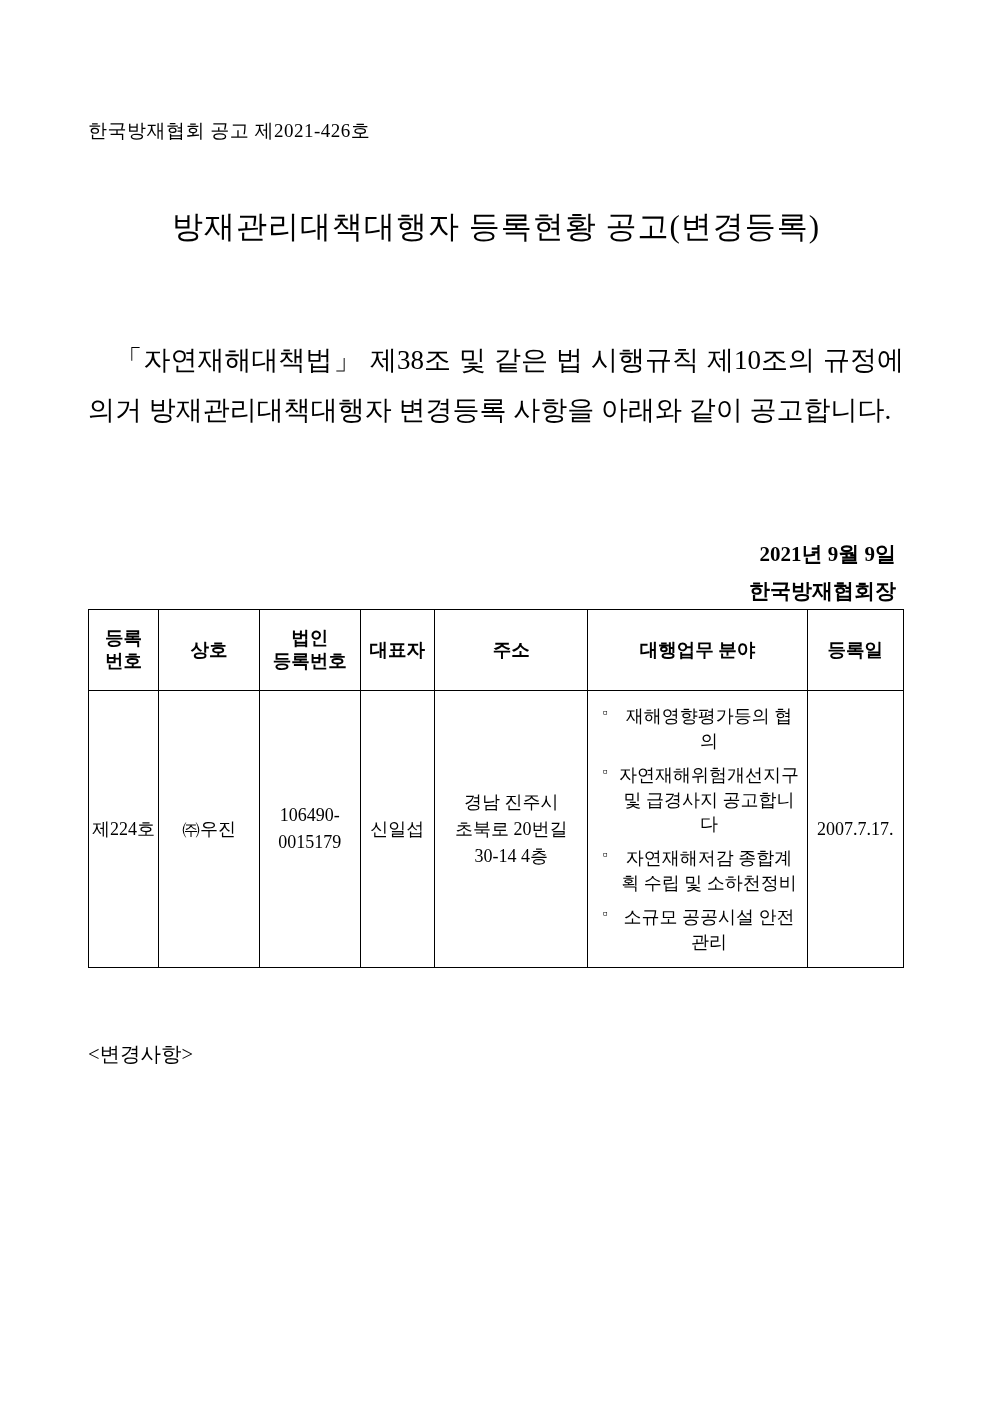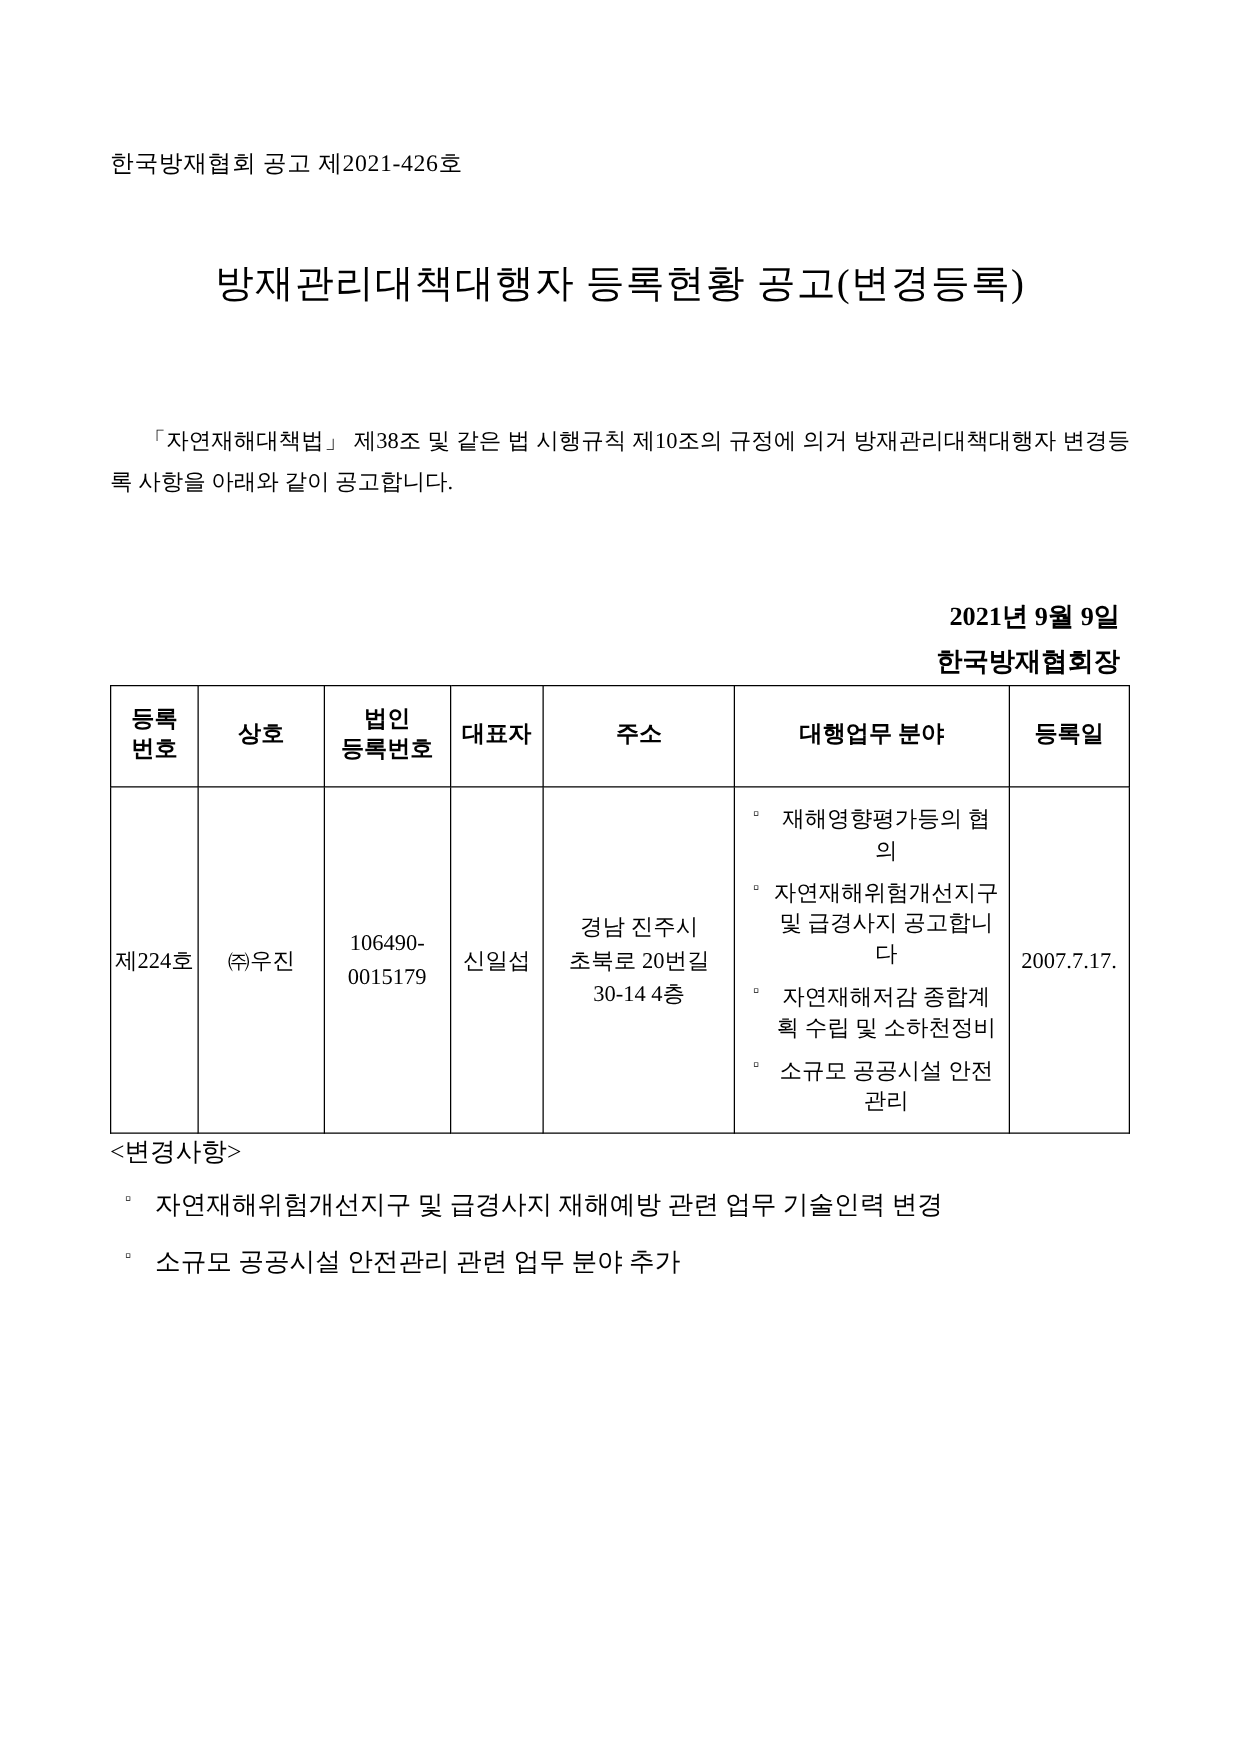--- a/index.html
+++ b/index.html
@@ -36,30 +36,30 @@
     margin-top: 62px;
     text-align: center;
     font-size: 31px;
     font-weight: normal;
     letter-spacing: 1px;
   }
 
   
   .intro {
     margin-top: 88px;
-    font-size: 18px;
+    font-size: 27px;
     line-height: 1.85;
     text-align: justify;
     text-justify: inter-ideograph;
   }
   .intro .indent { display: inline-block; width: 26px; }
 
   
   .signature {
-    margin-top: 72px;
+    margin-top: 100px;
     text-align: right;
     font-size: 21px;
     font-weight: bold;
     line-height: 1.75;
     padding-right: 8px;
   }
 
   
   table.reg-table {
     width: 100%;
@@ -116,20 +116,21 @@
   ul.field-list li::before {
     content: "\25AB";
     position: absolute;
     left: 0;
     top: -1px;
     font-size: 14px;
   }
 
   
   .changes {
+    margin-top: 72px;
   }
   .changes-heading {
     font-size: 20.5px;
     margin-bottom: 16px;
   }
   ul.change-list {
     margin: 0;
     padding: 0;
     list-style: none;
   }
@@ -214,19 +215,15 @@
             <li>소규모 공공시설 안전관리</li>
           </ul>
         </td>
         <td>2007.7.17.</td>
       </tr>
     </tbody>
   </table>
 
   <div class="changes">
     <div class="changes-heading">&lt;변경사항&gt;</div>
-    <ul class="change-list">
-      <li>자연재해위험개선지구 및 급경사지 재해예방 관련 업무 기술인력 변경</li>
-      <li>소규모 공공시설 안전관리 관련 업무 분야 추가</li>
-    </ul>
   </div>
 
 </div>
 
 </body></html>

